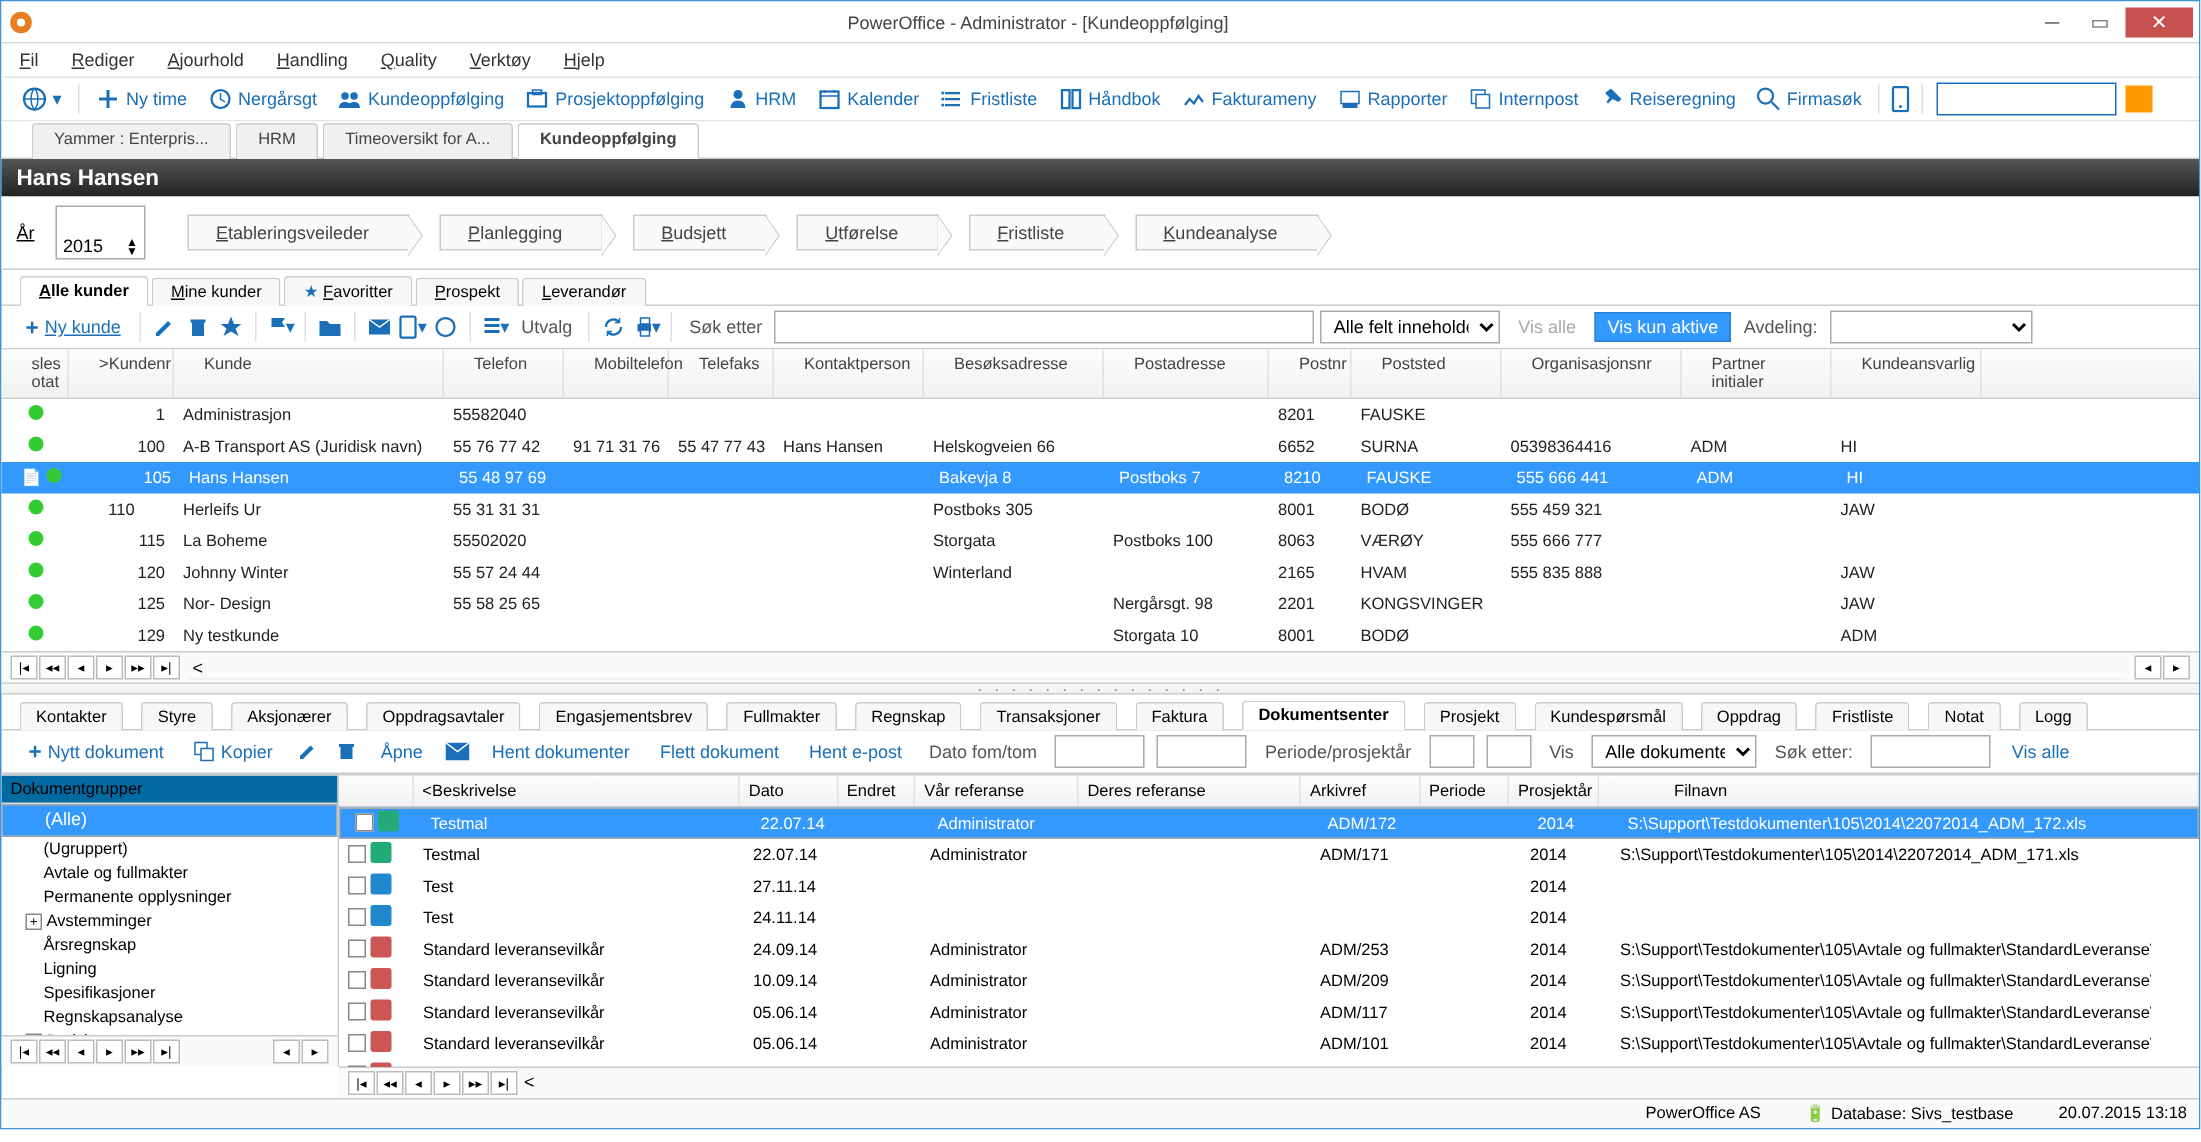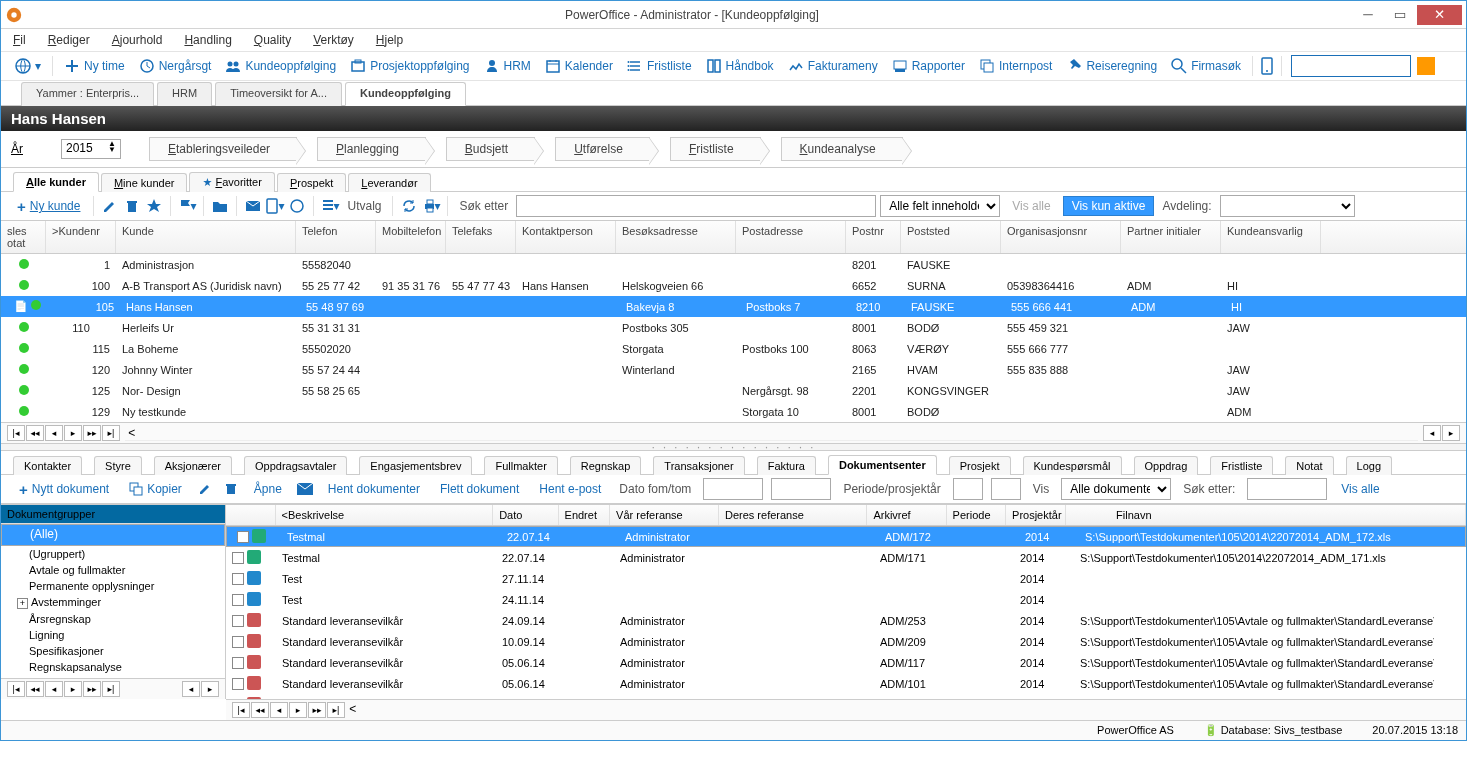--- a/index.html
+++ b/index.html
@@ -18,35 +18,35 @@
 .tb-item { display: flex; align-items: center; gap: 4px; padding: 3px 6px; color: #1a6fb8; font-size: 12px; white-space: nowrap; }
 .tb-item svg { width: 16px; height: 16px; }
 .tb-sep { width:1px; height:20px; background:#e0e0e0; margin:0 3px; }
 .tb-search { margin-left: 4px; width: 120px; height: 22px; border: 1px solid #1a6fb8; }
 .tabs-row { display: flex; padding: 0 20px; background: #fff; border-bottom: 1px solid #ccc; height:25px; }
 .tab { padding: 4px 14px; border: 1px solid #ccc; border-bottom: none; background: #f0f0f0; margin-right: 3px; font-size: 11px; color: #444; border-radius: 3px 3px 0 0; position:relative; top:1px;}
 .tab.active { background: #fff; font-weight: 600; z-index:2; border-bottom:1px solid #fff;}
 .header-black { background: linear-gradient(#555,#222); color: #fff; padding: 4px 10px; font-size: 15px; font-weight: 600; }
 .phase-row { display: flex; align-items: center; padding: 6px 10px; gap: 8px; background: #fff; border-bottom: 1px solid #ccc; }
 .phase-row .year-lbl { text-decoration: underline; margin-right:6px;}
-.year-input { width: 60px; height: 20px; border: 1px solid #aaa; padding: 1px 4px; display:flex; align-items:flex-start; justify-content:space-between;margin-left:24px;}
+.year-input { width: 60px; height: 36px; border: 1px solid #aaa; padding: 1px 4px; display:flex; align-items:flex-end; justify-content:space-between;}
 .chevron-btn { position:relative; display: inline-block; padding: 4px 26px 4px 18px; border: 1px solid #ccc; background: #fafafa; font-size: 12px; color: #444; }
 .chevron-btn::after { content:""; position:absolute; right:-10px; top:-1px; width:0; height:0; border-top:14px solid transparent; border-bottom:14px solid transparent; border-left:10px solid #ccc; }
 .chevron-btn::before { content:""; position:absolute; right:-9px; top:0; width:0; height:0; border-top:13px solid transparent; border-bottom:13px solid transparent; border-left:9px solid #fafafa; z-index:1;}
 .subtabs { display:flex; padding:0 12px; border-bottom:1px solid #ccc; height:24px; align-items:flex-end;}
 .subtab { padding:3px 12px; border:1px solid #ccc; border-bottom:none; background:#f7f7f7; font-size:11px; margin-right:2px; border-radius:3px 3px 0 0; position:relative; top:1px;}
 .subtab.active { background:#fff; font-weight:600; border-bottom:1px solid #fff;}
 .toolbar2 { display:flex; align-items:center; padding:3px 10px; gap:4px; border-bottom:1px solid #ccc;}
 .tb2-btn { display:flex; align-items:center; gap:4px; padding:2px 6px; color:#1a6fb8; font-size:12px; }
 .tb2-icon { width:18px; height:18px; display:flex; align-items:center; justify-content:center; color:#1a6fb8;}
 .lbl { color:#555; font-size:12px; padding:0 4px;}
 .txt-input { height:22px; border:1px solid #aaa; font-size:12px; padding:1px 4px;}
 .sel { height:22px; border:1px solid #aaa; font-size:12px; padding:1px 4px; background:#fff;}
 .grid-head { display:flex; background:linear-gradient(#fdfdfd,#f1f1f1); border-bottom:1px solid #ccc; font-size:11px; color:#444;}
-.grid-head div { padding:4px 6px; border-right:1px solid #e0e0e0;}
+.grid-head div { padding:4px 20px; border-right:1px solid #e0e0e0;}
 .grid-body { background:#fff; }
 .grid-row { display:flex; font-size:11px; color:#222; height:21px; align-items:center;}
 .grid-row.sel { background:#3399ff; color:#fff; border:none;}
 .grid-row div { padding:2px 6px; overflow:hidden; white-space:nowrap;}
 .dot { width:10px; height:10px; border-radius:50%; background:#3c3; display:inline-block;}
 .nav-btns { display:flex; gap:1px; padding:2px 6px; border-top:1px solid #ccc; background:#fafafa;}
 .nav-btn { width:18px; height:16px; border:1px solid #bbb; background:#fff; font-size:9px; display:flex; align-items:center; justify-content:center;}
 .splitter { height:8px; background:#f4f4f4; border-top:1px solid #ccc; border-bottom:1px solid #ccc; display:flex; align-items:center; justify-content:center; color:#999; letter-spacing:2px;}
 .detail-tabs { display:flex; padding:0 12px; border-bottom:1px solid #ccc; height:24px; align-items:flex-end; flex-wrap:nowrap;}
 .detail-tab { padding:3px 10px; border:1px solid #ccc; border-bottom:none; background:#f7f7f7; font-size:11px; margin-right:12px; border-radius:3px 3px 0 0; position:relative; top:1px;}
@@ -348,22 +348,22 @@
         <div style="width:55px">8201</div>
         <div style="width:100px">FAUSKE</div>
         <div style="width:120px"></div>
         <div style="width:100px"></div>
         <div style="width:100px"></div>
       </div>
       <div class="grid-row">
         <div style="width:45px;text-align:center"><span class="dot"></span></div>
         <div style="width:70px;text-align:right">100</div>
         <div style="width:180px">A-B Transport AS (Juridisk navn)</div>
-        <div style="width:80px">55 25 77 42</div>
-        <div style="width:70px">91 35 31 76</div>
+        <div style="width:80px">55 76 77 42</div>
+        <div style="width:70px">91 71 31 76</div>
         <div style="width:70px">55 47 77 43</div>
         <div style="width:100px">Hans Hansen</div>
         <div style="width:120px">Helskogveien 66</div>
         <div style="width:110px"></div>
         <div style="width:55px">6652</div>
         <div style="width:100px">SURNA</div>
         <div style="width:120px">05398364416</div>
         <div style="width:100px">ADM</div>
         <div style="width:100px">HI</div>
       </div>

